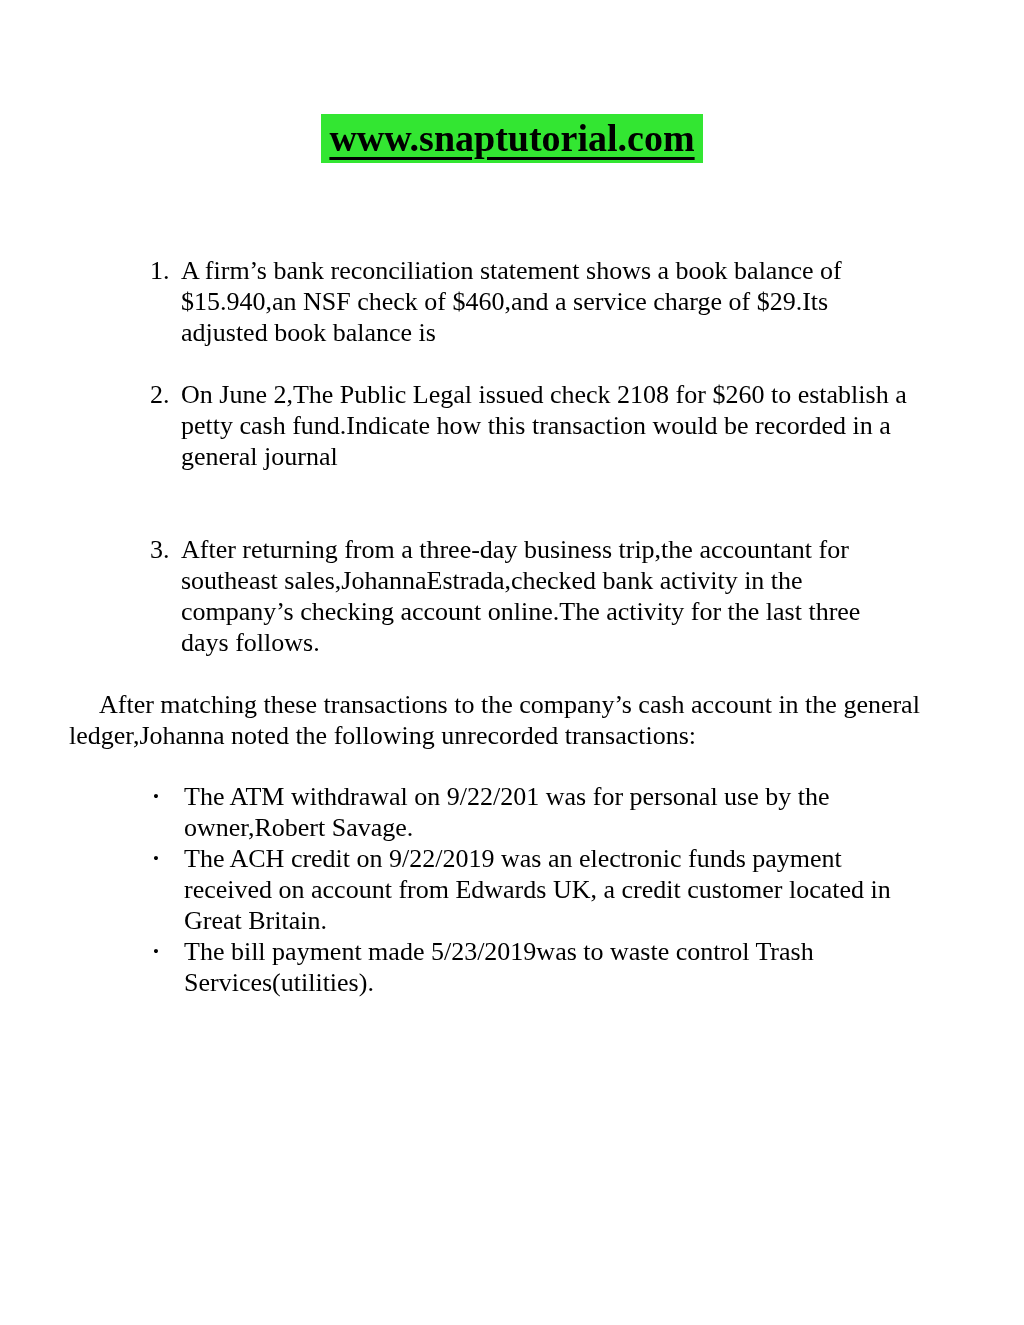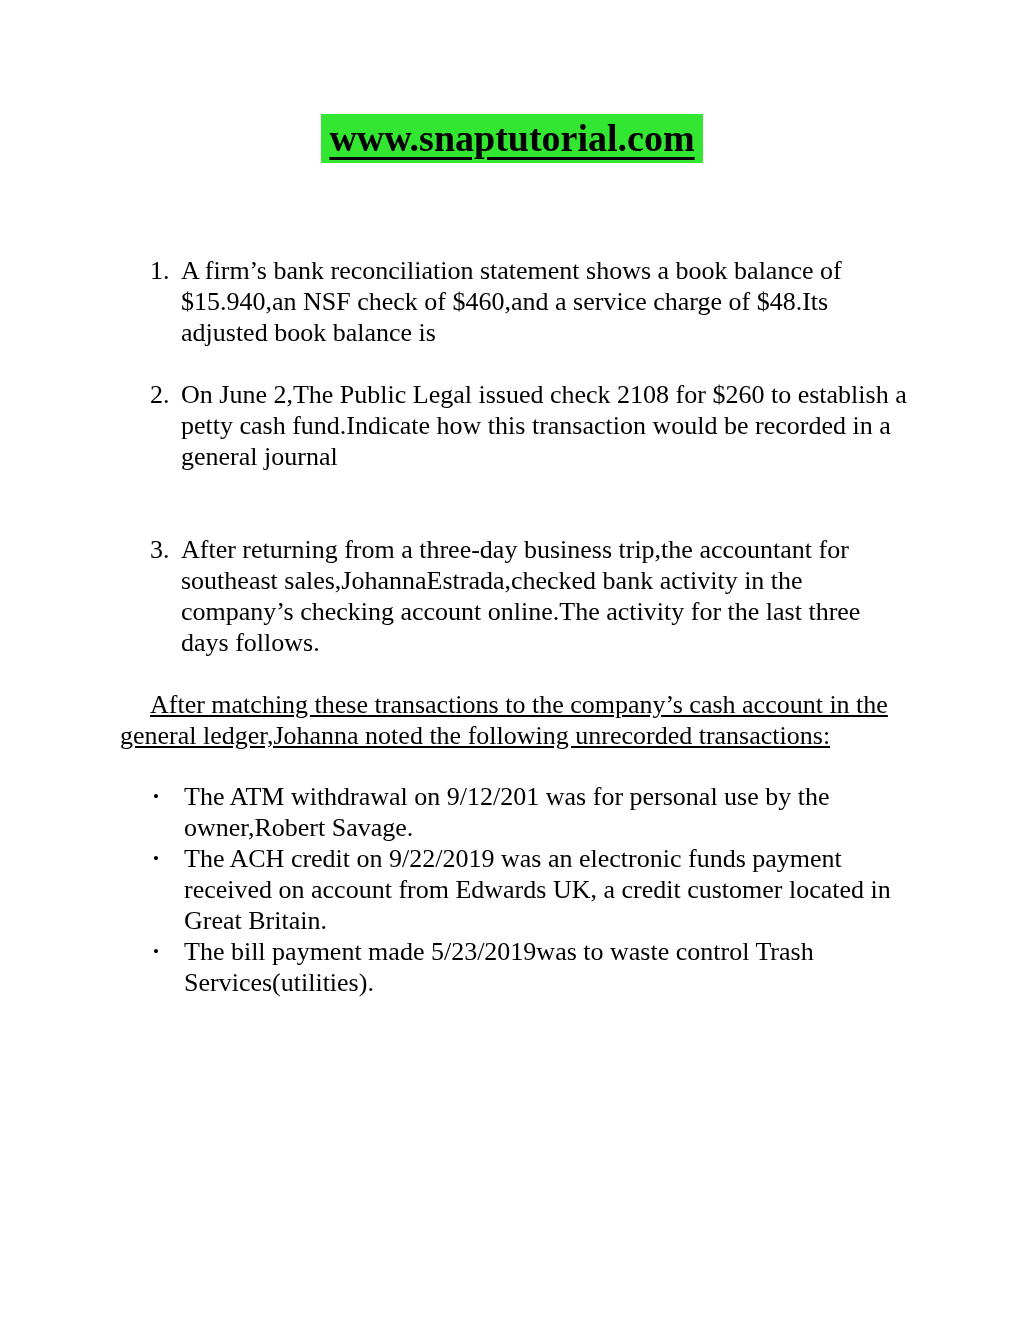--- a/index.html
+++ b/index.html
@@ -51,23 +51,22 @@
   .list-item .marker-col {
     flex: none;
     width: 31px;
   }
   .list-item .item-text {
     flex: 1;
   }
   .gap-sm { margin-top: 31px; }
   .gap-lg { margin-top: 62px; }
   .para2 {
-    margin: 31px 100px 0 120px;
+    margin: 31px 100px 0 69px;
     text-indent: 30px;
-    text-decoration: underline;
   }
   .bullet-list {
     margin-top: 30px;
   }
   .bullet-item .marker-col {
     font-size: 17px;
     line-height: 31px;
     padding-left: 3px;
   }
 </style>
@@ -78,42 +77,42 @@
 
   <div class="header">
     <a class="site-link" style="background: rgb(51, 230, 50);">www.snaptutorial.com</a>
   </div>
 
 
   <div class="bodytext numbered-list">
 
     <div class="list-item">
       <span class="marker-col">1.</span>
-      <span class="item-text">A firm’s bank reconciliation statement shows a book balance of $15.940,an NSF check of $460,and a service charge of $48.Its adjusted book balance is</span>
+      <span class="item-text">A firm’s bank reconciliation statement shows a book balance of $15.940,an NSF check of $460,and a service charge of $29.Its adjusted book balance is</span>
     </div>
 
     <div class="list-item gap-sm">
       <span class="marker-col">2.</span>
       <span class="item-text">On June 2,The Public Legal issued check 2108 for $260 to establish a petty cash fund.Indicate how this transaction would be recorded in a general journal</span>
     </div>
 
     <div class="list-item gap-lg">
       <span class="marker-col">3.</span>
       <span class="item-text">After returning from a three-day business trip,the accountant for southeast sales,JohannaEstrada,checked bank activity in the company’s checking account online.The activity for the last three days follows.</span>
     </div>
 
   </div>
 
   <div class="bodytext para2">After matching these transactions to the company’s cash account in the general ledger,Johanna noted the following unrecorded transactions:</div>
 
   <div class="bodytext bullet-list">
 
     <div class="list-item bullet-item">
       <span class="marker-col">•</span>
-      <span class="item-text">The ATM withdrawal on 9/12/201 was for personal use by the owner,Robert Savage.</span>
+      <span class="item-text">The ATM withdrawal on 9/22/201 was for personal use by the owner,Robert Savage.</span>
     </div>
 
     <div class="list-item bullet-item">
       <span class="marker-col">•</span>
       <span class="item-text">The ACH credit on 9/22/2019 was an electronic funds payment received on account from Edwards UK, a credit customer located in Great Britain.</span>
     </div>
 
     <div class="list-item bullet-item">
       <span class="marker-col">•</span>
       <span class="item-text">The bill payment made 5/23/2019was to waste control Trash Services(utilities).</span>

